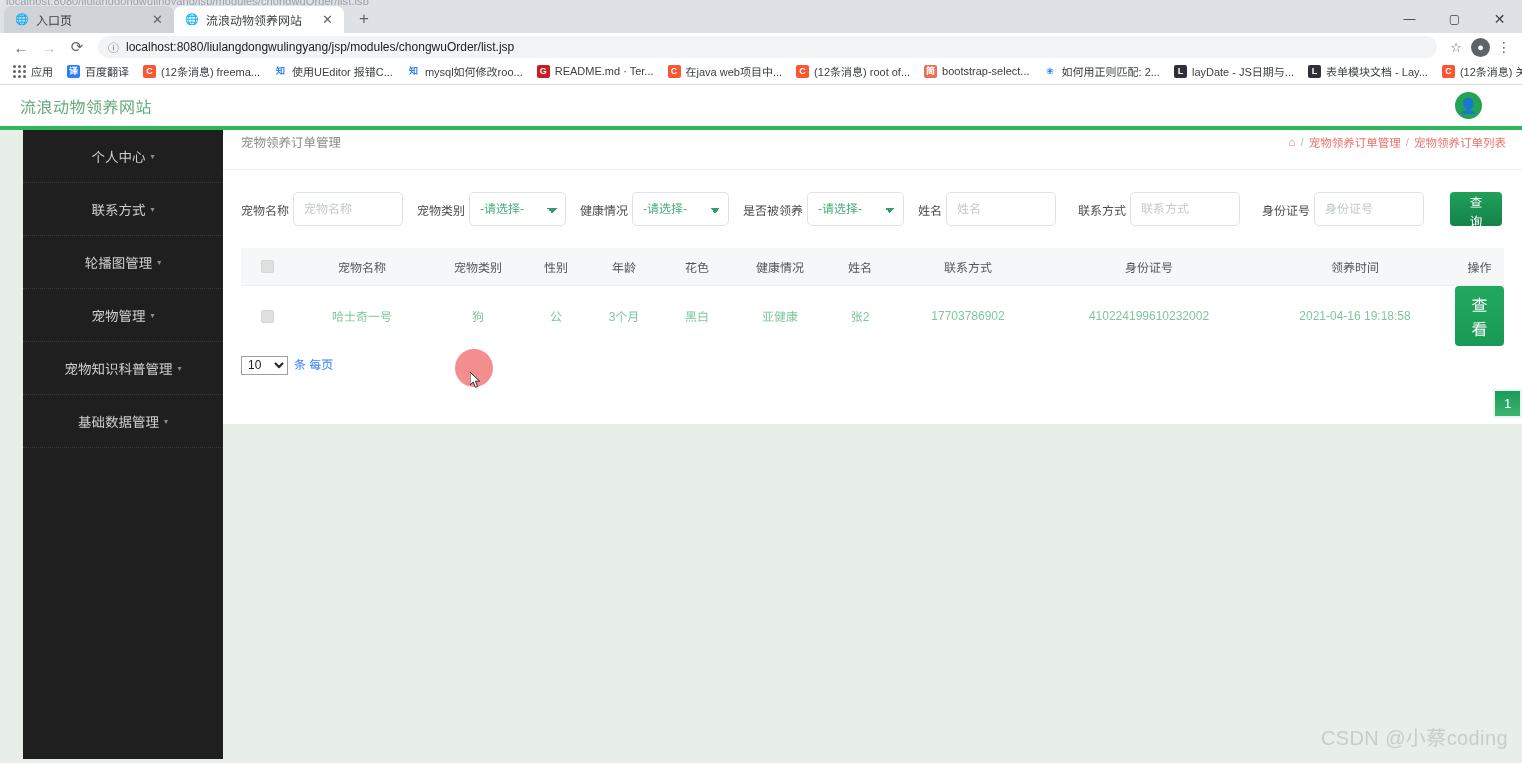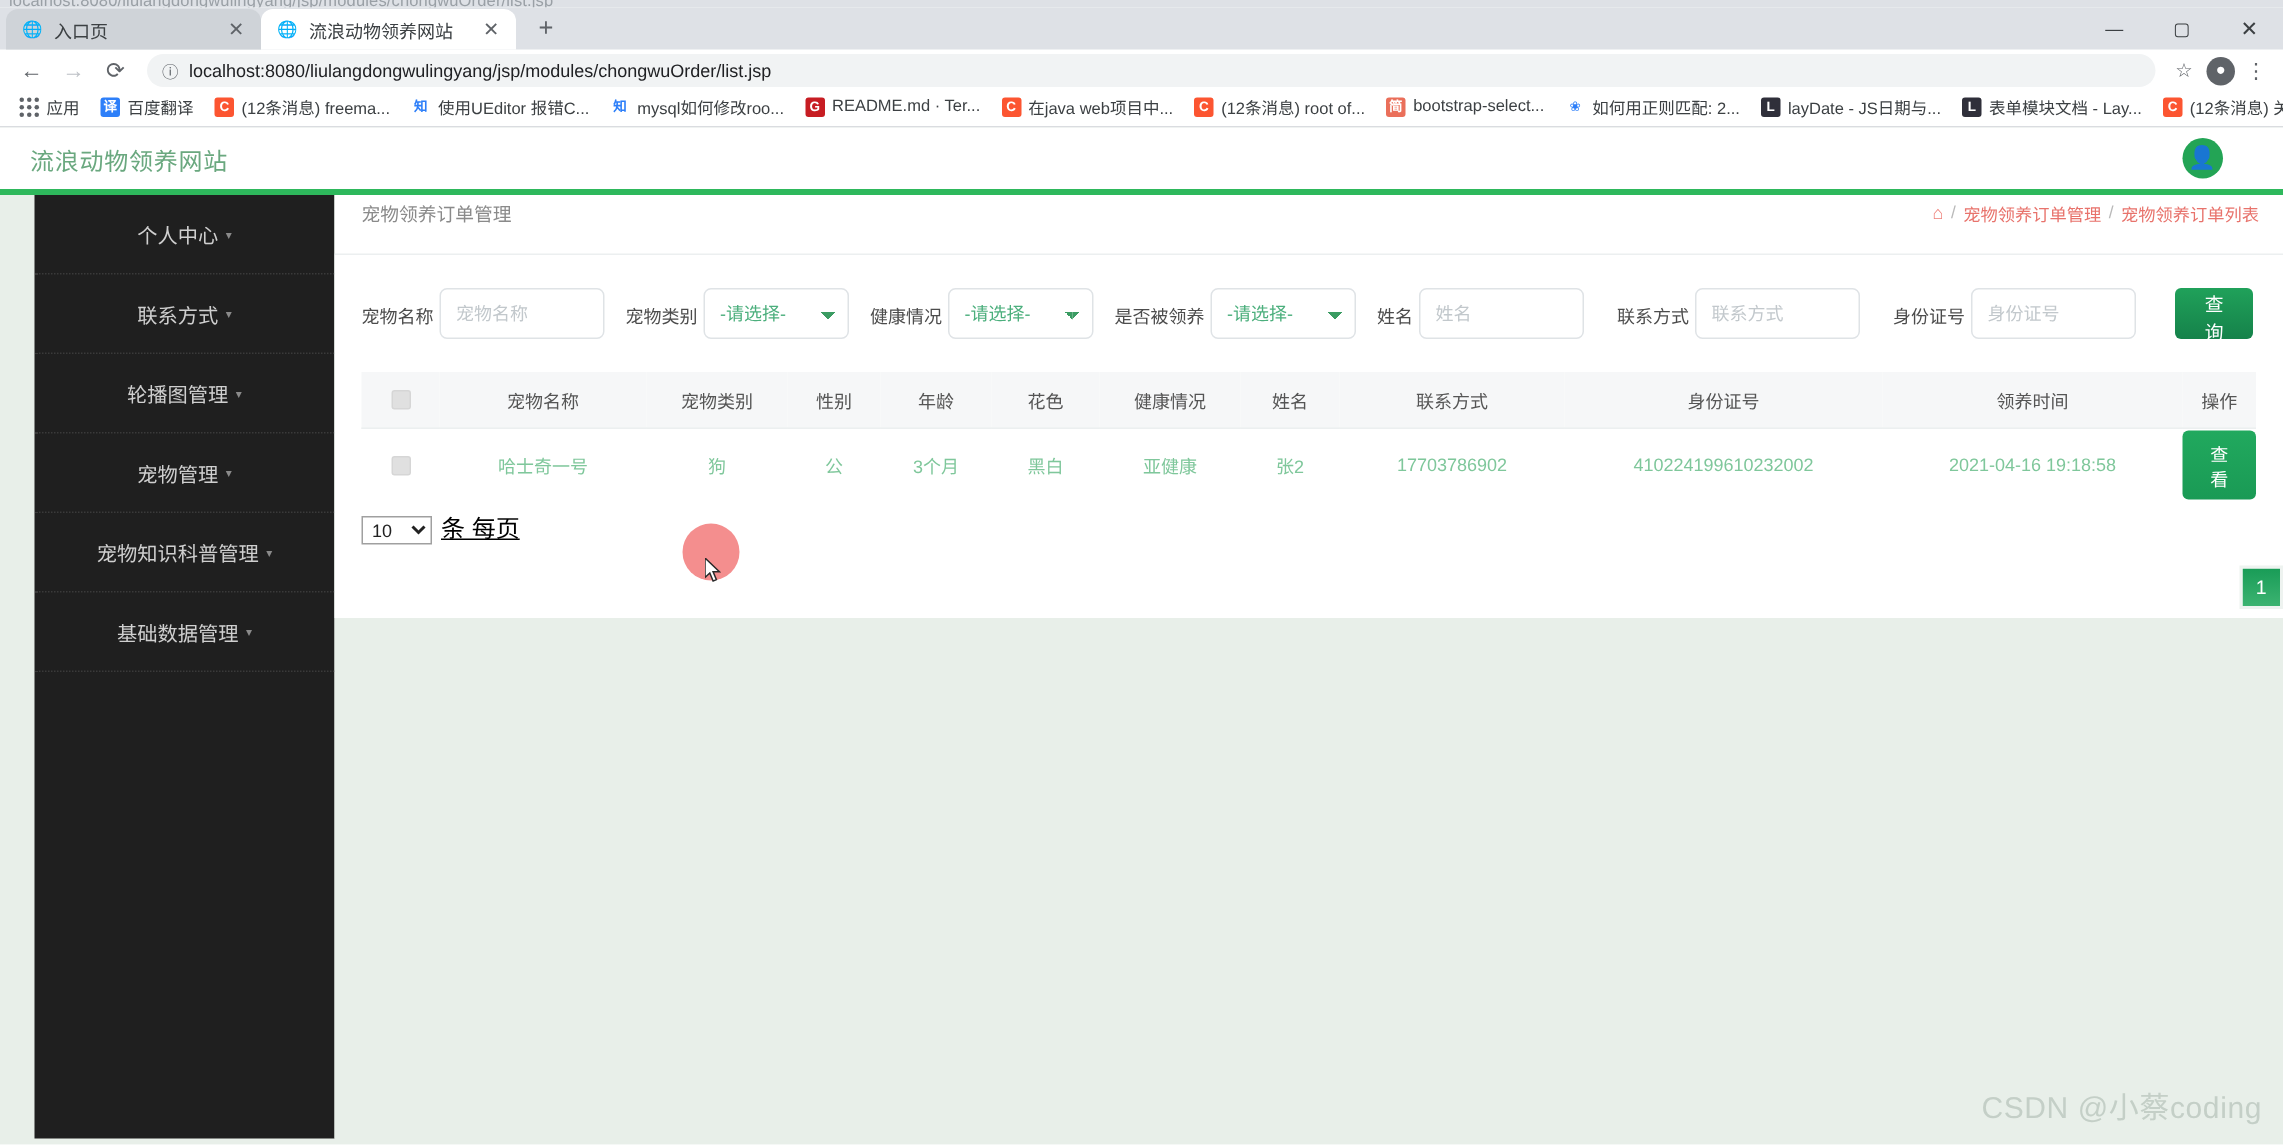--- a/index.html
+++ b/index.html
@@ -200,33 +200,33 @@
   }
   table.grid tbody tr:last-child td { border-bottom: none; }
   .cb {
     width: 13px; height: 13px; display: inline-block;
     background: #e0e0e0; border: 1px solid #d6d6d6; border-radius: 2px;
     vertical-align: middle;
   }
   .btn-view {
     display: inline-block; padding: 6px 15px; border-radius: 4px;
     background: linear-gradient(180deg,#21a95e 0%, #1a9a55 100%);
-    color: #ffffff; font-size: 12px; border: none; font-family: inherit;
+    color: #ffffff; font-size: 16px; border: none; font-family: inherit;
     cursor: pointer;
   }
 
   .pagerow {
     background: #ffffff; padding: 10px 18px 18px 18px;
     display: flex; align-items: flex-start; position: relative; min-height: 78px;
   }
   .pg-select {
     height: 19px; font-size: 12px; font-family: inherit; color: #222;
     border: 1px solid #a0a0a0; background: #fff; padding: 0 2px;
   }
-  .pg-text { font-size: 16px; color: #000000; margin-left: 6px; line-height: 19px; text-decoration: underline; }
+  .pg-text { font-size: 12px; color: #3b82f6; margin-left: 6px; line-height: 19px; }
   .pager {
     position: absolute; right: 0px; bottom: 6px;
   }
   .pg-num {
     display: inline-flex; align-items: center; justify-content: center;
     width: 29px; height: 29px;
     background: linear-gradient(180deg,#199c57 0%, #3cb371 100%);
     color: #fff; font-size: 13px; border: 2px solid #eef3f0;
   }
 

